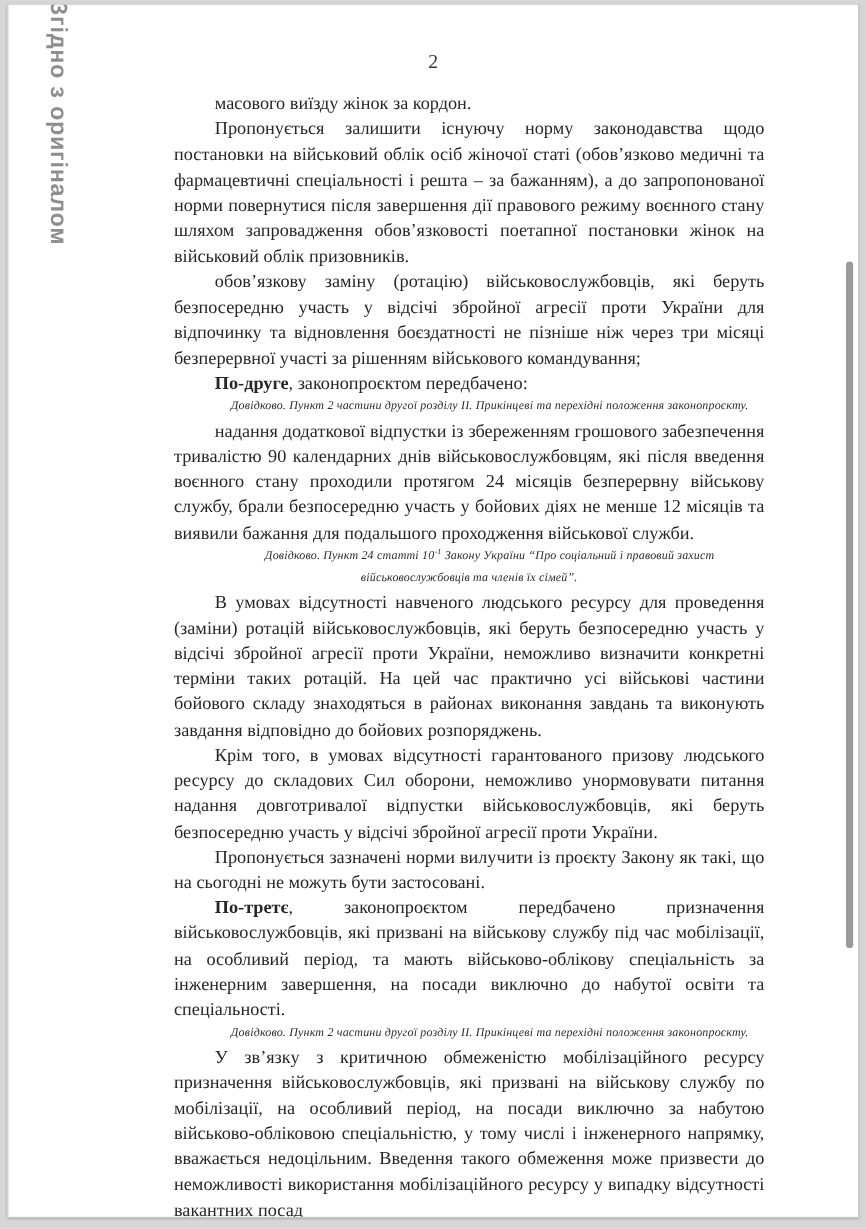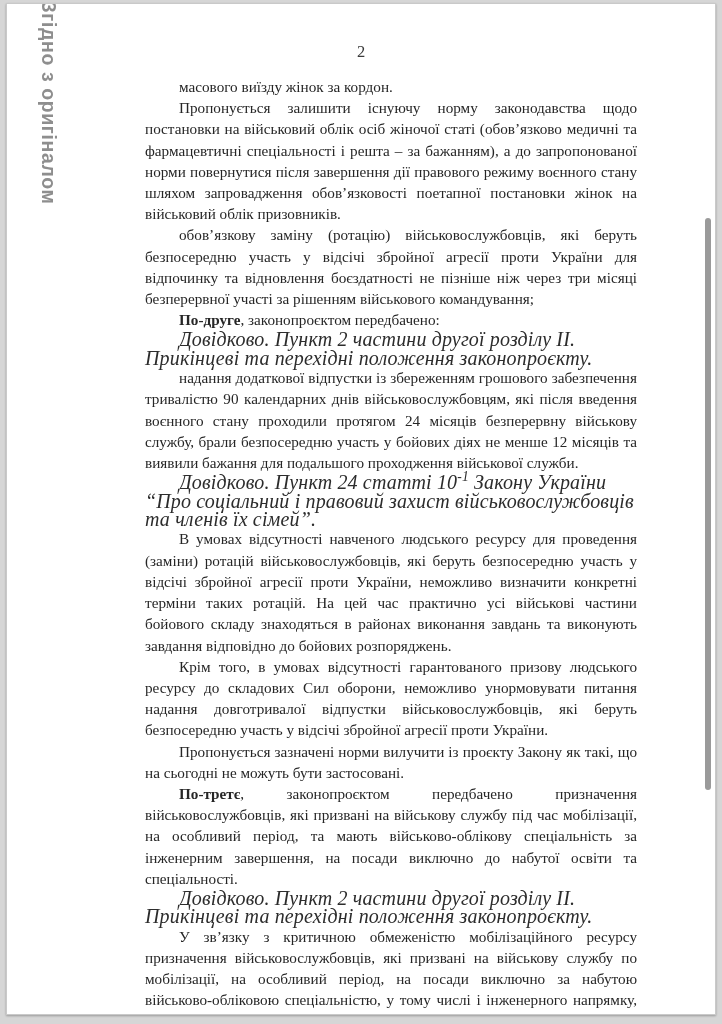--- a/index.html
+++ b/index.html
@@ -89,24 +89,24 @@
     text-align-last: justify;
   }
   .para.tight {
     text-align-last: left;
   }
 
   .ref {
     margin: 0;
     text-indent: 34px;
     font-style: italic;
-    font-size: 20px;
+    font-size: 10px;
     line-height: 18.4px;
     letter-spacing: 0.15px;
-    text-align: left;
+    text-align: center;
     color: #2c2c2c;
   }
 
   .lead {
     font-weight: bold;
   }
 
   sup.note {
     font-size: 0.68em;
     vertical-align: super;

